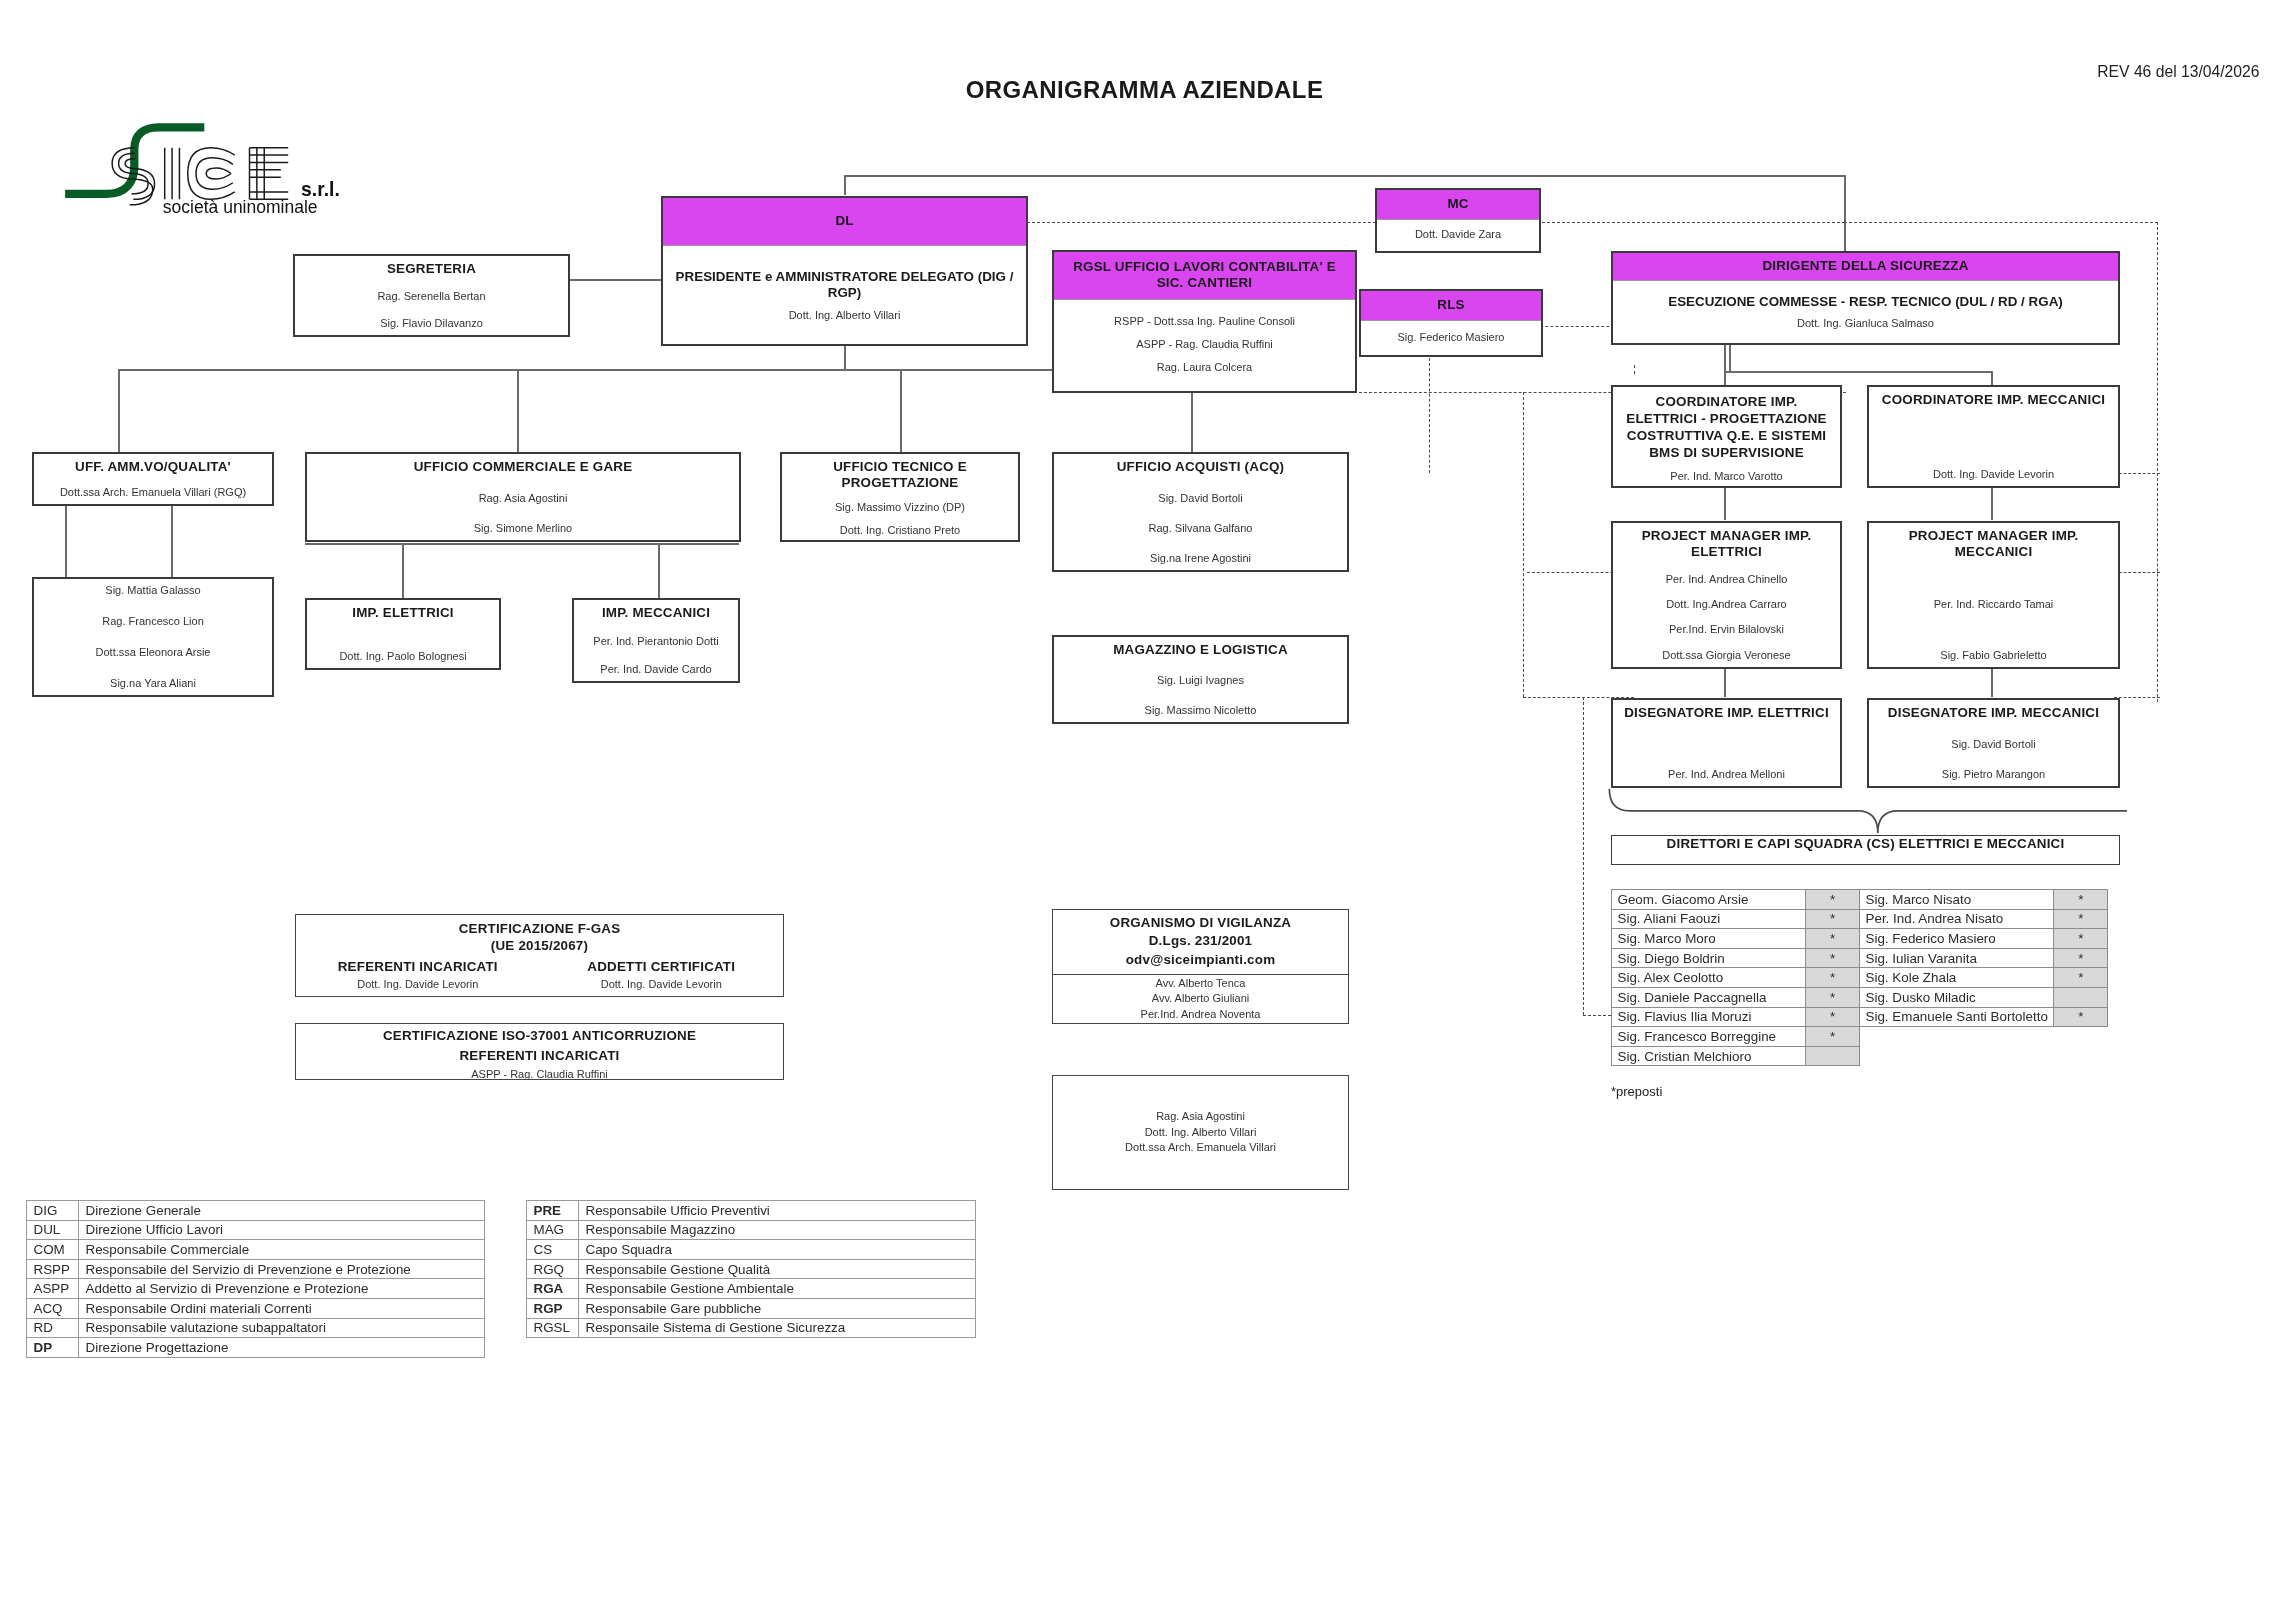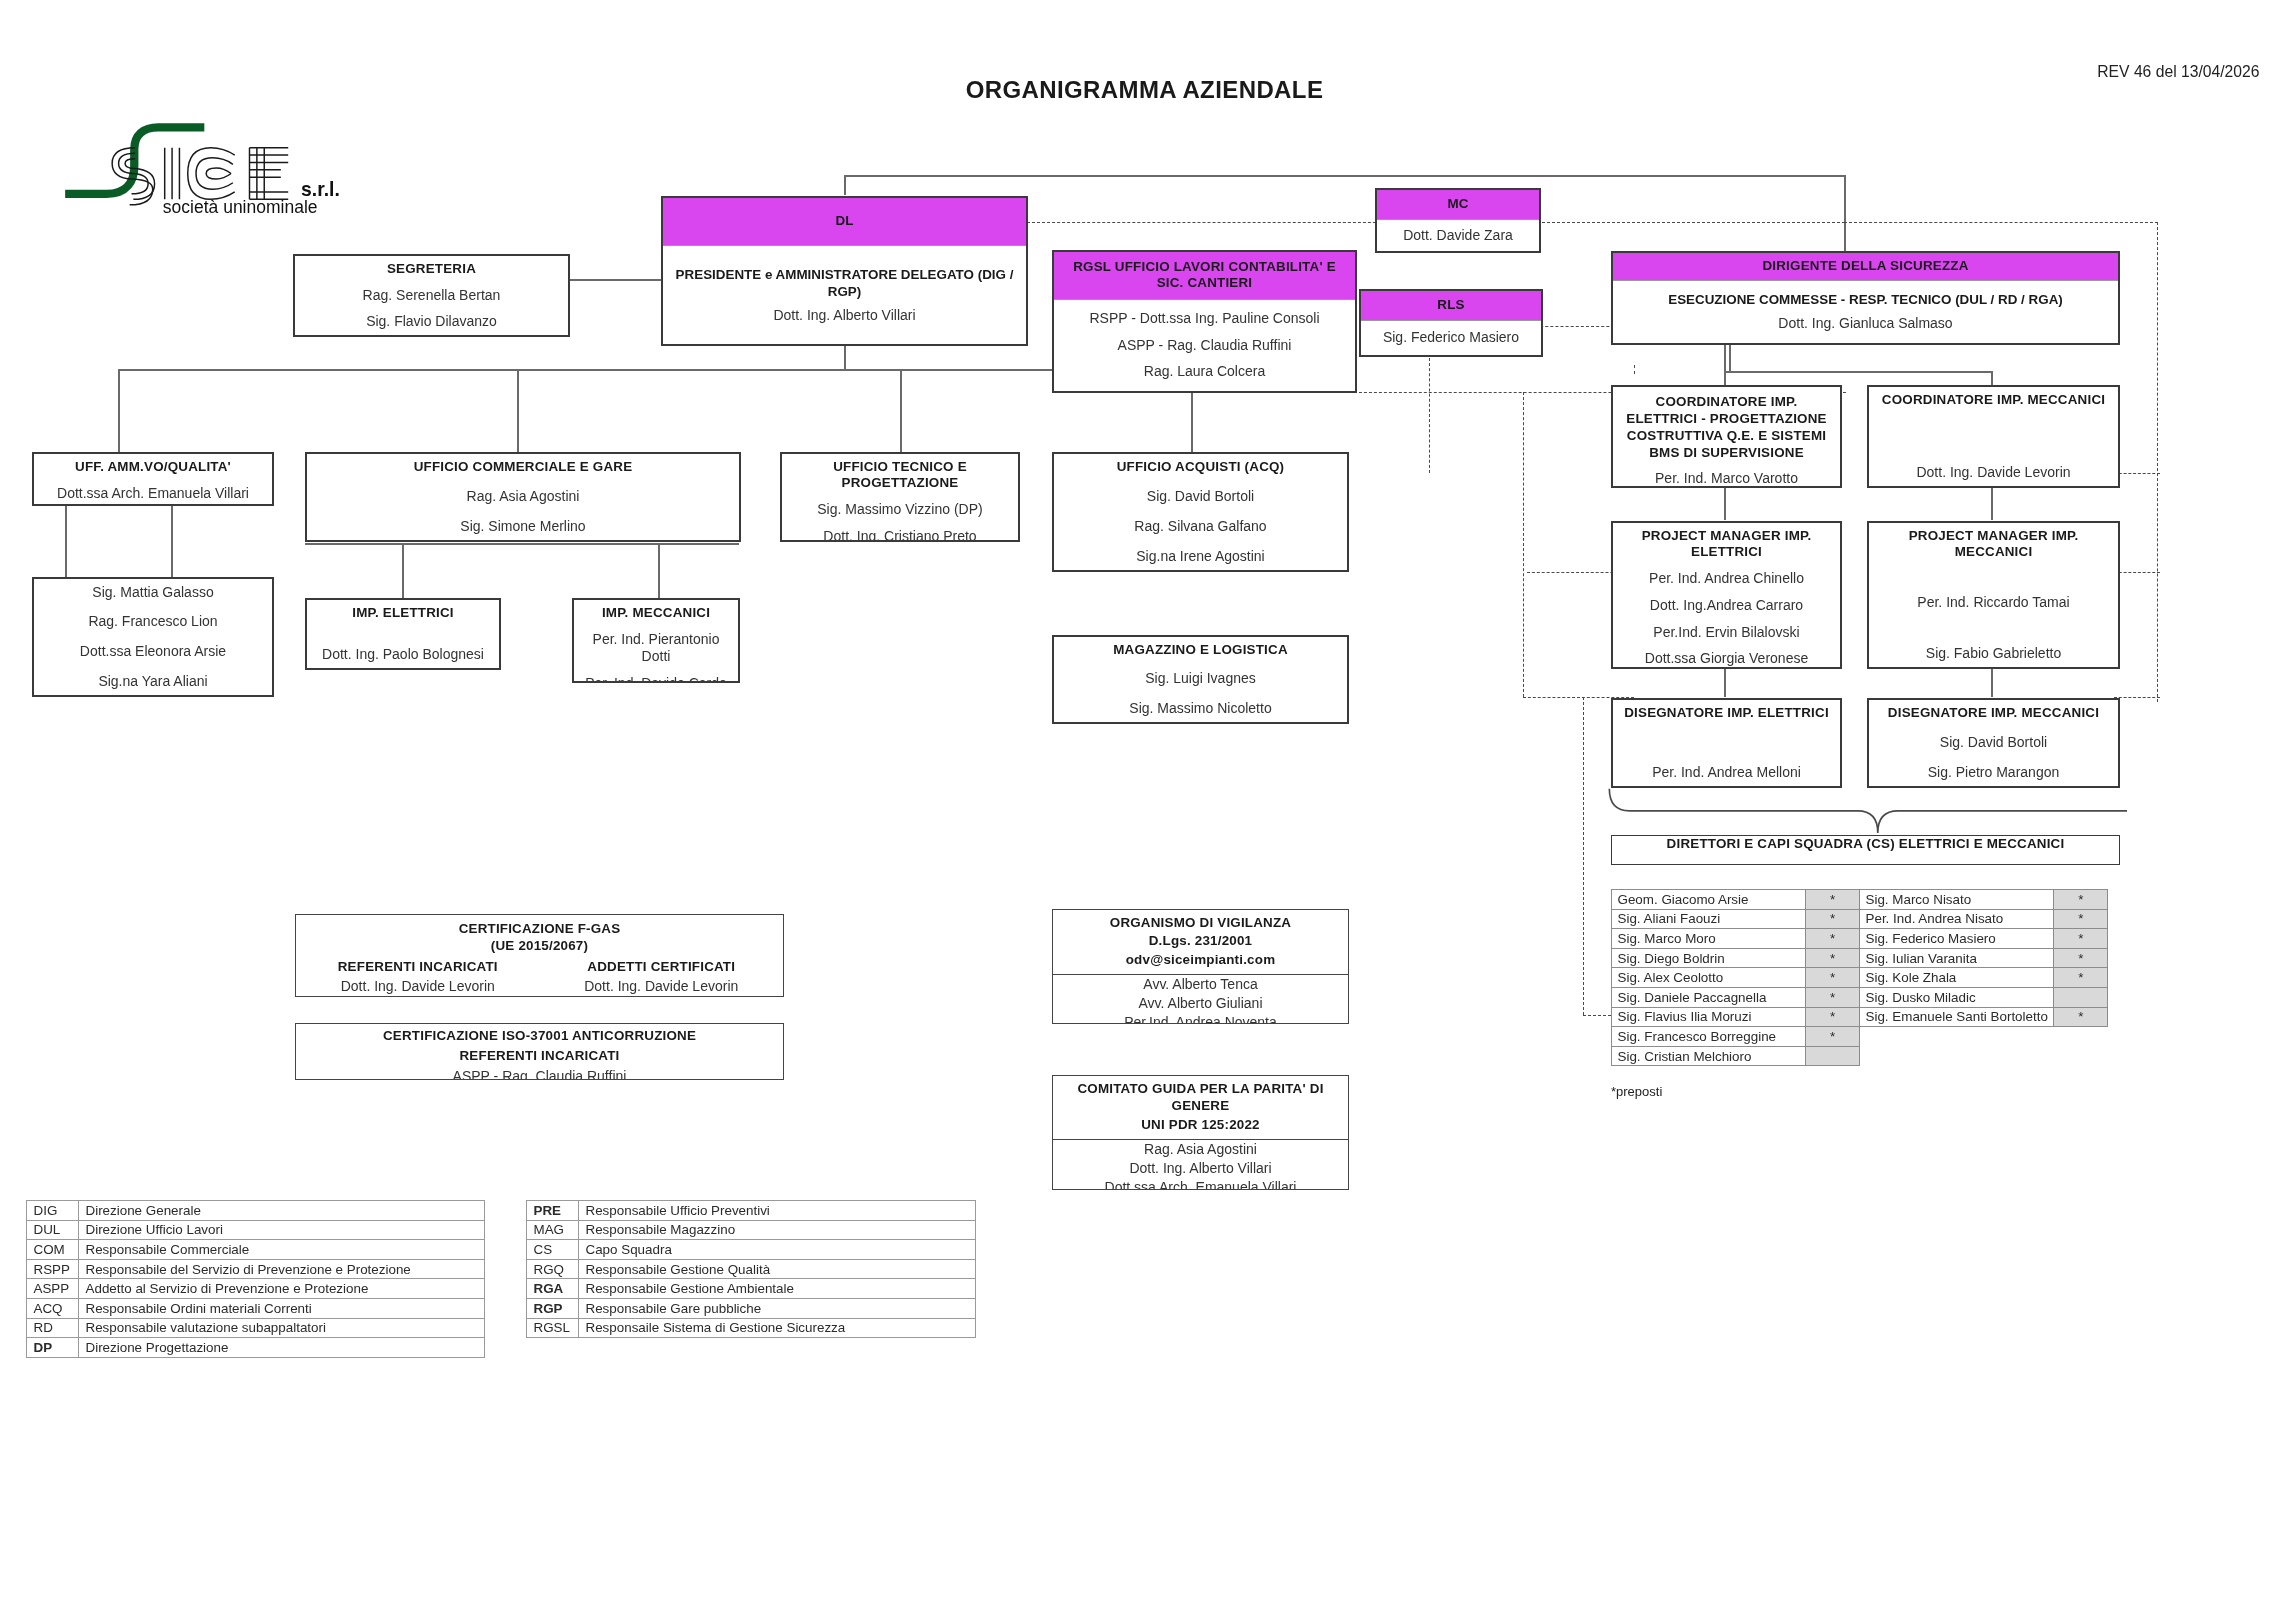--- a/index.html
+++ b/index.html
@@ -58,21 +58,21 @@
   .box .hdr.shaded {
     background: #d946ef;
     border-bottom: 0.9px solid #9a9a9a;
   }
   .box .sub {
     font-weight: bold;
     font-size: 13.4px;
     padding: 5.5px 3.7px 1.8px;
   }
   .box .nm {
-    font-size: 14px;
+    font-size: 11px;
     padding: 4.6px 3.7px;
     color: #333;
   }
   .box.thin { border-width: 1.5px; }
   .box.plain { border: 1.7px solid #444; }
 
   
   .box.banner { padding: 0; justify-content: flex-start; }
   .box.banner .body { flex: 1; display:flex; flex-direction:column; justify-content:center; }
 
@@ -429,24 +429,20 @@
     <div class="hdr" style="padding:0.9px;">odv@siceimpianti.com</div>
   </div>
   <div style="flex:1; display:flex; flex-direction:column; justify-content:center;">
     <div class="nm" style="padding:0.9px;">Avv. Alberto Tenca</div>
     <div class="nm" style="padding:0.9px;">Avv. Alberto Giuliani</div>
     <div class="nm" style="padding:0.9px;">Per.Ind. Andrea Noventa</div>
   </div>
 </div>
 
 <div class="box plain" style="left:1052px; top:1075px; width:297px; height:115px; justify-content:flex-start;">
-  <div style="border-bottom:1.5px solid #444; padding:4.6px 1.8px 4.6px;">
-    <div class="hdr" style="padding:0.9px;">COMITATO GUIDA PER LA PARITA' DI GENERE</div>
-    <div class="hdr" style="padding:0.9px;">UNI PDR 125:2022</div>
-  </div>
   <div style="flex:1; display:flex; flex-direction:column; justify-content:center;">
     <div class="nm" style="padding:0.9px;">Rag. Asia Agostini</div>
     <div class="nm" style="padding:0.9px;">Dott. Ing. Alberto Villari</div>
     <div class="nm" style="padding:0.9px;">Dott.ssa Arch. Emanuela Villari</div>
   </div>
 </div>
 
 <table class="legend" style="left:26px; top:1200px;">
   <tbody>
     <tr>

